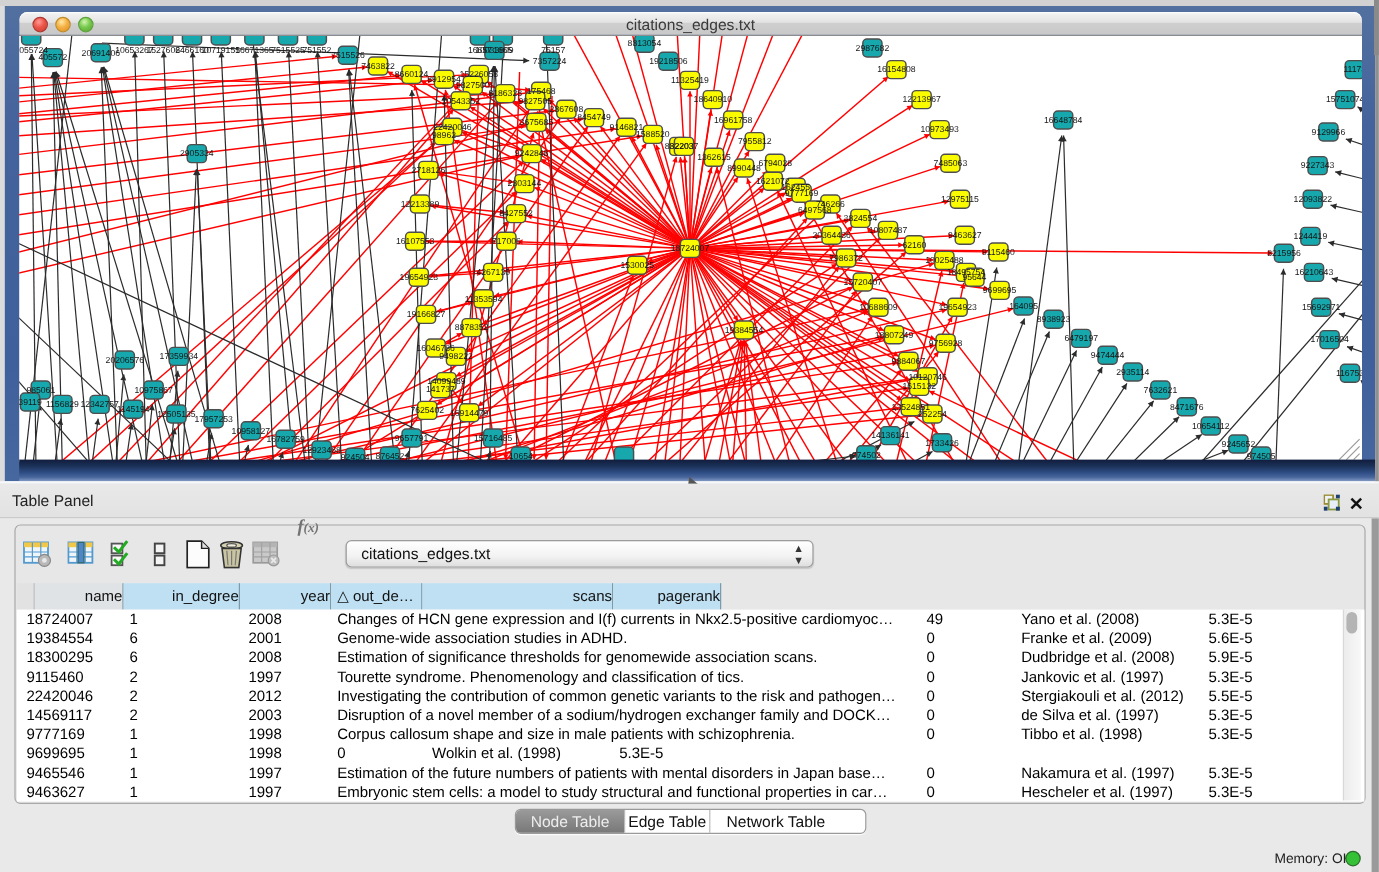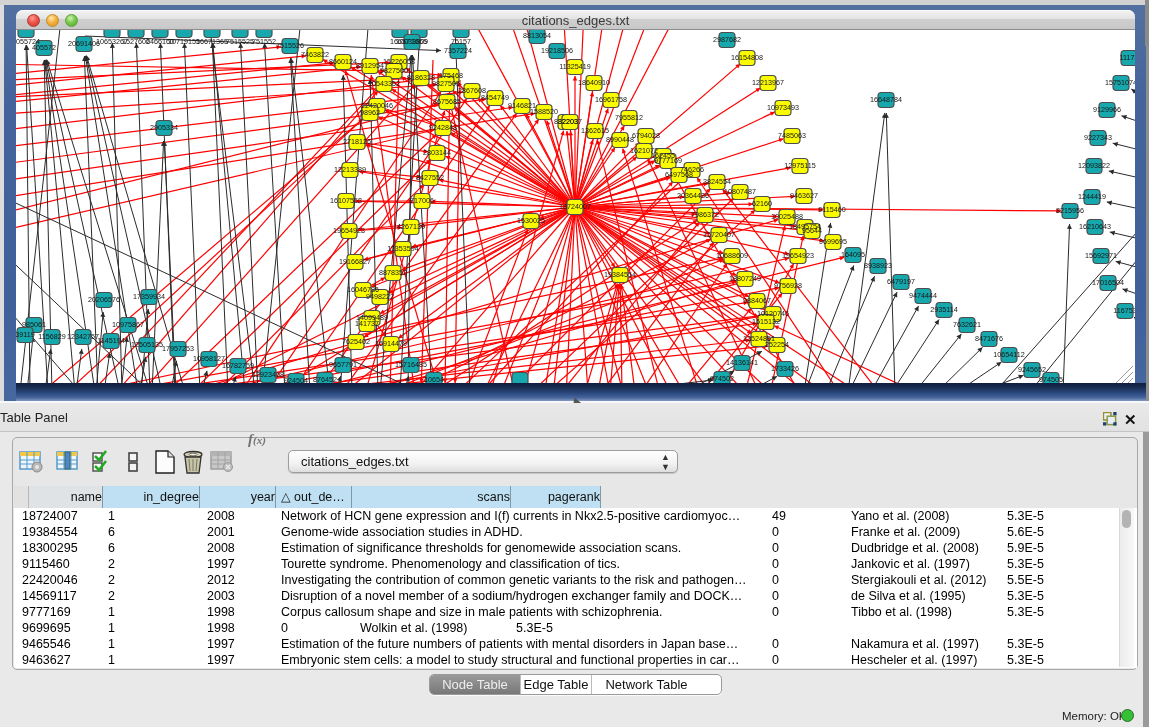--- a/index.html
+++ b/index.html
@@ -16,21 +16,21 @@
 #titlebar{left:16px;top:10px;width:1119px;height:20px;border-radius:7px 7px 0 0;background:linear-gradient(180deg,#f4f4f4 0%,#e3e3e3 45%,#cfcfcf 50%,#c8c8c8 100%);border-bottom:1px solid #8d8d8d;box-shadow:inset 0 1px 0 #fbfbfb}
 #wtitle{left:16px;top:13px;width:1119px;text-align:center;font-size:13px;color:#3a3a3a}
 .tl{top:14px;width:13px;height:13px;border-radius:50%}
 #tlr{left:27px;background:radial-gradient(circle at 40% 30%,#ff9a94 0%,#ec5549 45%,#c93a30 100%);border:1px solid #b03730}
 #tly{left:46px;background:radial-gradient(circle at 40% 30%,#ffe9a8 0%,#f6b042 45%,#d98f23 100%);border:1px solid #c08b27}
 #tlg{left:65px;background:radial-gradient(circle at 40% 30%,#d2f5b0 0%,#77c94e 45%,#57a332 100%);border:1px solid #5da23c}
 
 #cur{left:571px;top:397px;width:0;height:0;border-left:5px solid transparent;border-right:5px solid transparent;border-bottom:9px solid #555;transform:rotate(-20deg)}
 
 #phead{left:0;top:403px;width:1149px;height:29px;background:linear-gradient(180deg,#e9e9e9,#e2e2e2);border-bottom:1px solid #c4c4c4}
-#phead span{position:absolute;left:0;top:7px;font-size:13px;color:#222}
+#phead span{position:absolute;left:10px;top:7px;font-size:13px;color:#222}
 #px{left:1124px;top:411px;font-size:15px;font-weight:bold;color:#111}
 #pfloat{left:1103px;top:412px;width:14px;height:14px}
 #panelbg{left:0;top:432px;width:1149px;height:295px;background:#e9e9e9}
 #container{left:12px;top:437px;width:1126px;height:233px;border:1px solid #a8a8a8;border-radius:5px;background:#e7e7e7}
 
 .ic{position:absolute;top:450px}
 #combo{left:288px;top:450px;width:390px;height:23px;border:1px solid #9c9c9c;border-radius:5px;background:linear-gradient(180deg,#ffffff 0%,#f2f2f2 60%,#dedede 100%);font-size:13px;color:#111;line-height:21px;padding-left:12px;box-shadow:0 1px 1px rgba(0,0,0,.15)}
 #combo .ar{position:absolute;right:7px;top:1px;font-size:9px;color:#333;line-height:10px}
 
 #thead{left:14px;top:486px;width:1078px;height:22px;display:flex;font-size:12.5px;color:#111}
@@ -957,21 +957,21 @@
     <div class="h2">year</div>
     <div class="h4">△ out_de…</div>
     <div class="h5">scans</div>
     <div class="h6">pagerank</div>
   </div>
 <div class="abs" id="tbody">
     <div class="tr">
       <div class="c0">18724007</div>
       <div class="c1">1</div>
       <div class="c2">2008</div>
-      <div class="c3">Network of HCN gene expression and I(f) currents in Nkx2.5-positive cardiomyoc…</div>
+      <div class="c3">Changes of HCN gene expression and I(f) currents in Nkx2.5-positive cardiomyoc…</div>
       <div class="c4">49</div>
       <div class="c5">Yano et al. (2008)</div>
       <div class="c6">5.3E-5</div>
     </div>
     <div class="tr">
       <div class="c0">19384554</div>
       <div class="c1">6</div>
       <div class="c2">2001</div>
       <div class="c3">Genome-wide association studies in ADHD.</div>
       <div class="c4">0</div>
@@ -1004,21 +1004,21 @@
       <div class="c4">0</div>
       <div class="c5">Stergiakouli et al. (2012)</div>
       <div class="c6">5.5E-5</div>
     </div>
     <div class="tr">
       <div class="c0">14569117</div>
       <div class="c1">2</div>
       <div class="c2">2003</div>
       <div class="c3">Disruption of a novel member of a sodium/hydrogen exchanger family and DOCK…</div>
       <div class="c4">0</div>
-      <div class="c5">de Silva et al. (1995)</div>
+      <div class="c5">de Silva et al. (1997)</div>
       <div class="c6">5.3E-5</div>
     </div>
     <div class="tr">
       <div class="c0">9777169</div>
       <div class="c1">1</div>
       <div class="c2">1998</div>
       <div class="c3">Corpus callosum shape and size in male patients with schizophrenia.</div>
       <div class="c4">0</div>
       <div class="c5">Tibbo et al. (1998)</div>
       <div class="c6">5.3E-5</div>

